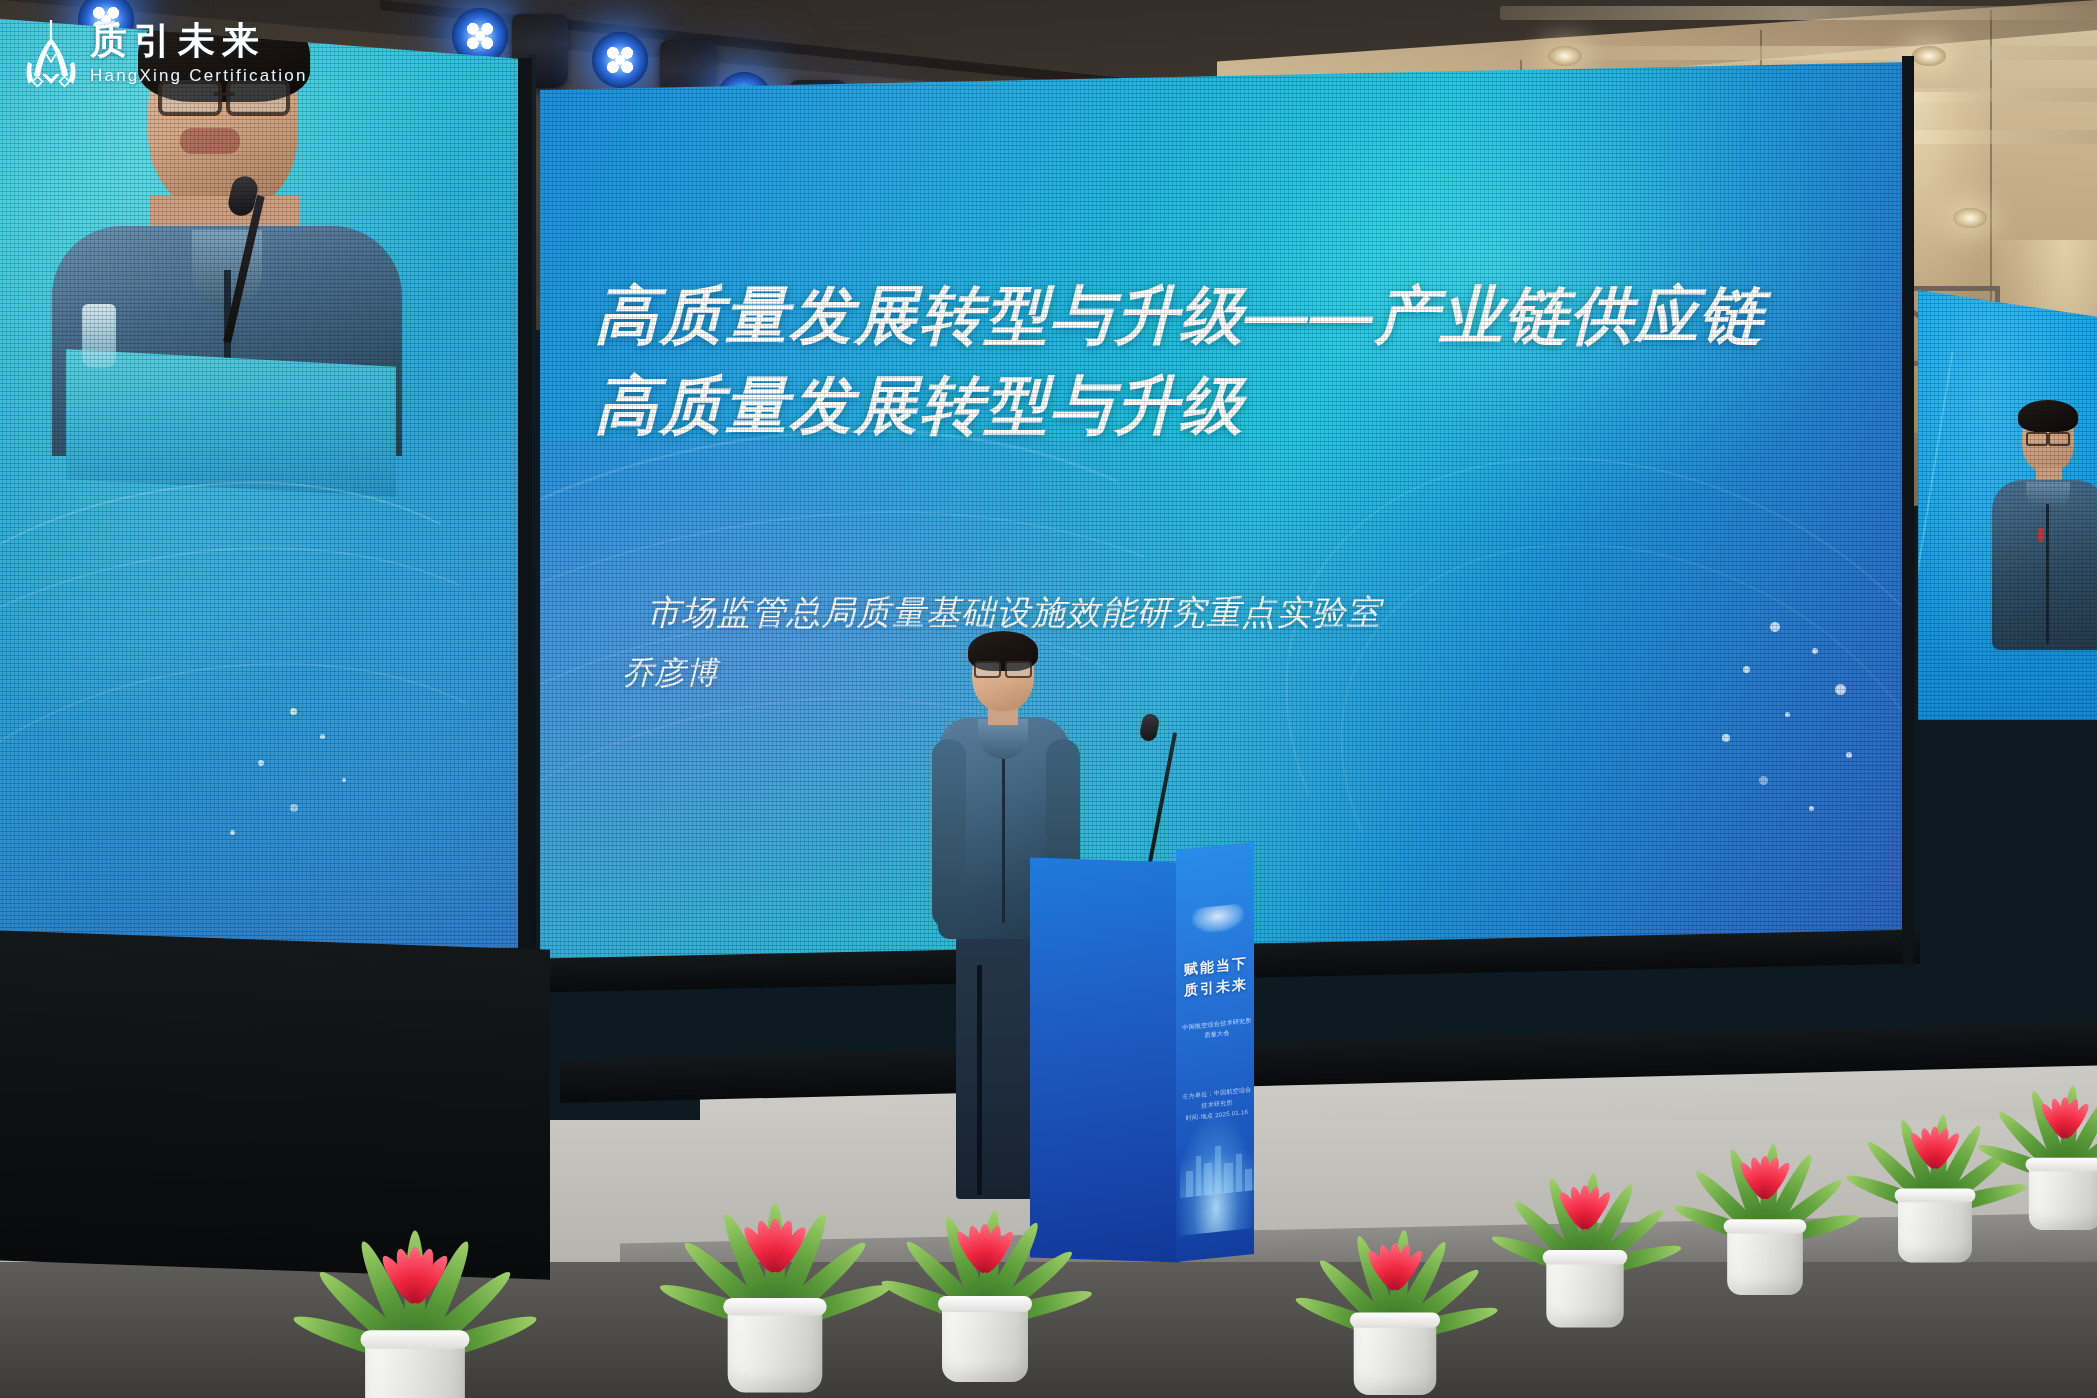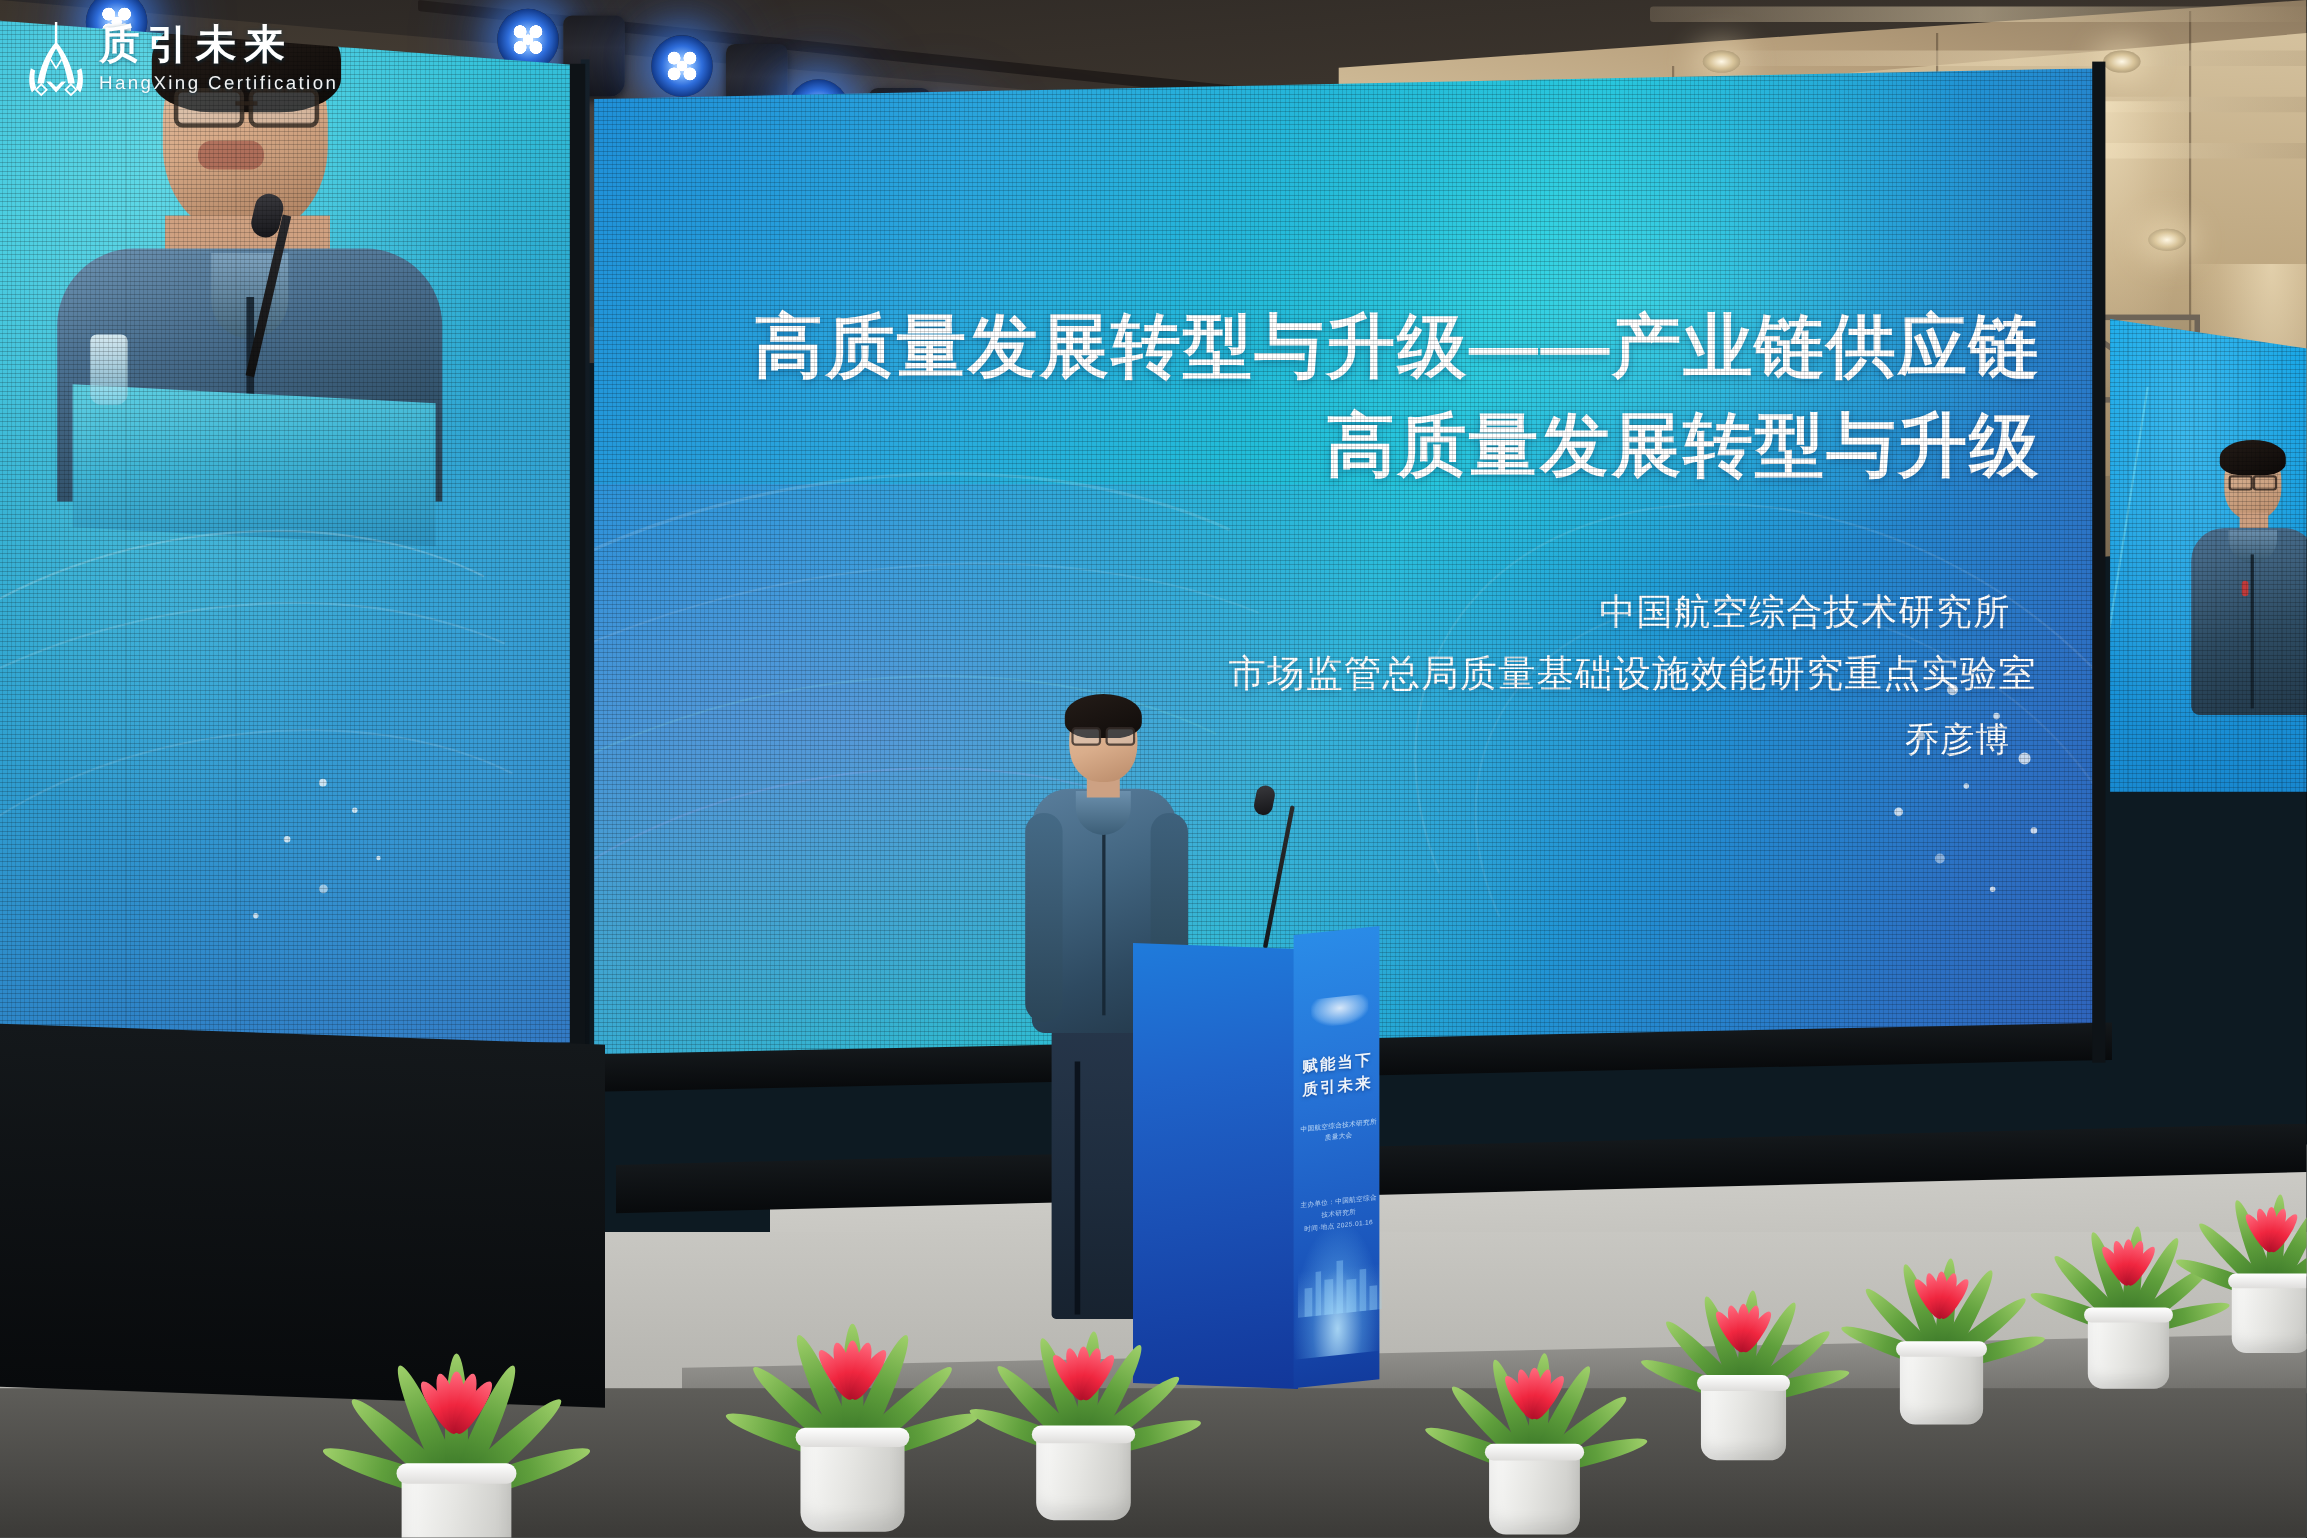--- a/index.html
+++ b/index.html
@@ -121,22 +121,23 @@
   }
   .swoosh{
     position:absolute;border-radius:50%;border-style:solid;border-color:rgba(255,255,255,.13) transparent transparent transparent;
   }
   .dotfield i{
     position:absolute;display:block;border-radius:50%;background:rgba(255,255,255,.75);
   }
 
   .slide-text{
     position:absolute;left:0;top:0;width:100%;height:100%;
-    color:#fff;text-align:right;
+    color:#fff;text-align:left;
     text-shadow:0 2px 8px rgba(0,40,90,.35);
+    font-style:italic;
   }
   .slide-title{
     position:absolute;left:4%;width:92%;
     font-family:"Liberation Sans","DejaVu Sans",sans-serif;
     font-weight:bold;letter-spacing:2px;line-height:1.22;
   }
   #title-l1{top:215px;font-size:63px;}
   #title-l2{top:305px;font-size:63px;}
   .slide-sub{
     position:absolute;left:6%;width:88%;
@@ -472,21 +473,20 @@
       <i style="right:180px;top:672px;width:8px;height:8px;"></i>
       <i style="right:58px;top:690px;width:6px;height:6px;"></i>
       <i style="right:142px;top:714px;width:9px;height:9px;opacity:.6;"></i>
       <i style="right:96px;top:744px;width:5px;height:5px;"></i>
     </div>
 
 
     <div class="slide-text">
       <div class="slide-title nowrap" id="title-l1">高质量发展转型与升级——产业链供应链</div>
       <div class="slide-title nowrap" id="title-l2">高质量发展转型与升级</div>
-      <div class="slide-sub nowrap" id="sub-l1">中国航空综合技术研究所</div>
       <div class="slide-sub nowrap" id="sub-l2">市场监管总局质量基础设施效能研究重点实验室</div>
       <div class="slide-sub nowrap" id="sub-l3">乔彦博</div>
     </div>
   </div>
 
   <div class="black-skirt" style="left:540px;top:944px;width:1380px;height:34px;transform:skewY(-1.2deg);"></div>
   <div class="bezel" style="left:1902px;top:56px;width:12px;height:910px;"></div>
 
   <div class="led" id="led-right">
     <div style="position:absolute;inset:0;background:radial-gradient(ellipse at 35% 25%,rgba(120,225,255,.35) 0%,rgba(0,0,0,0) 62%);"></div>

